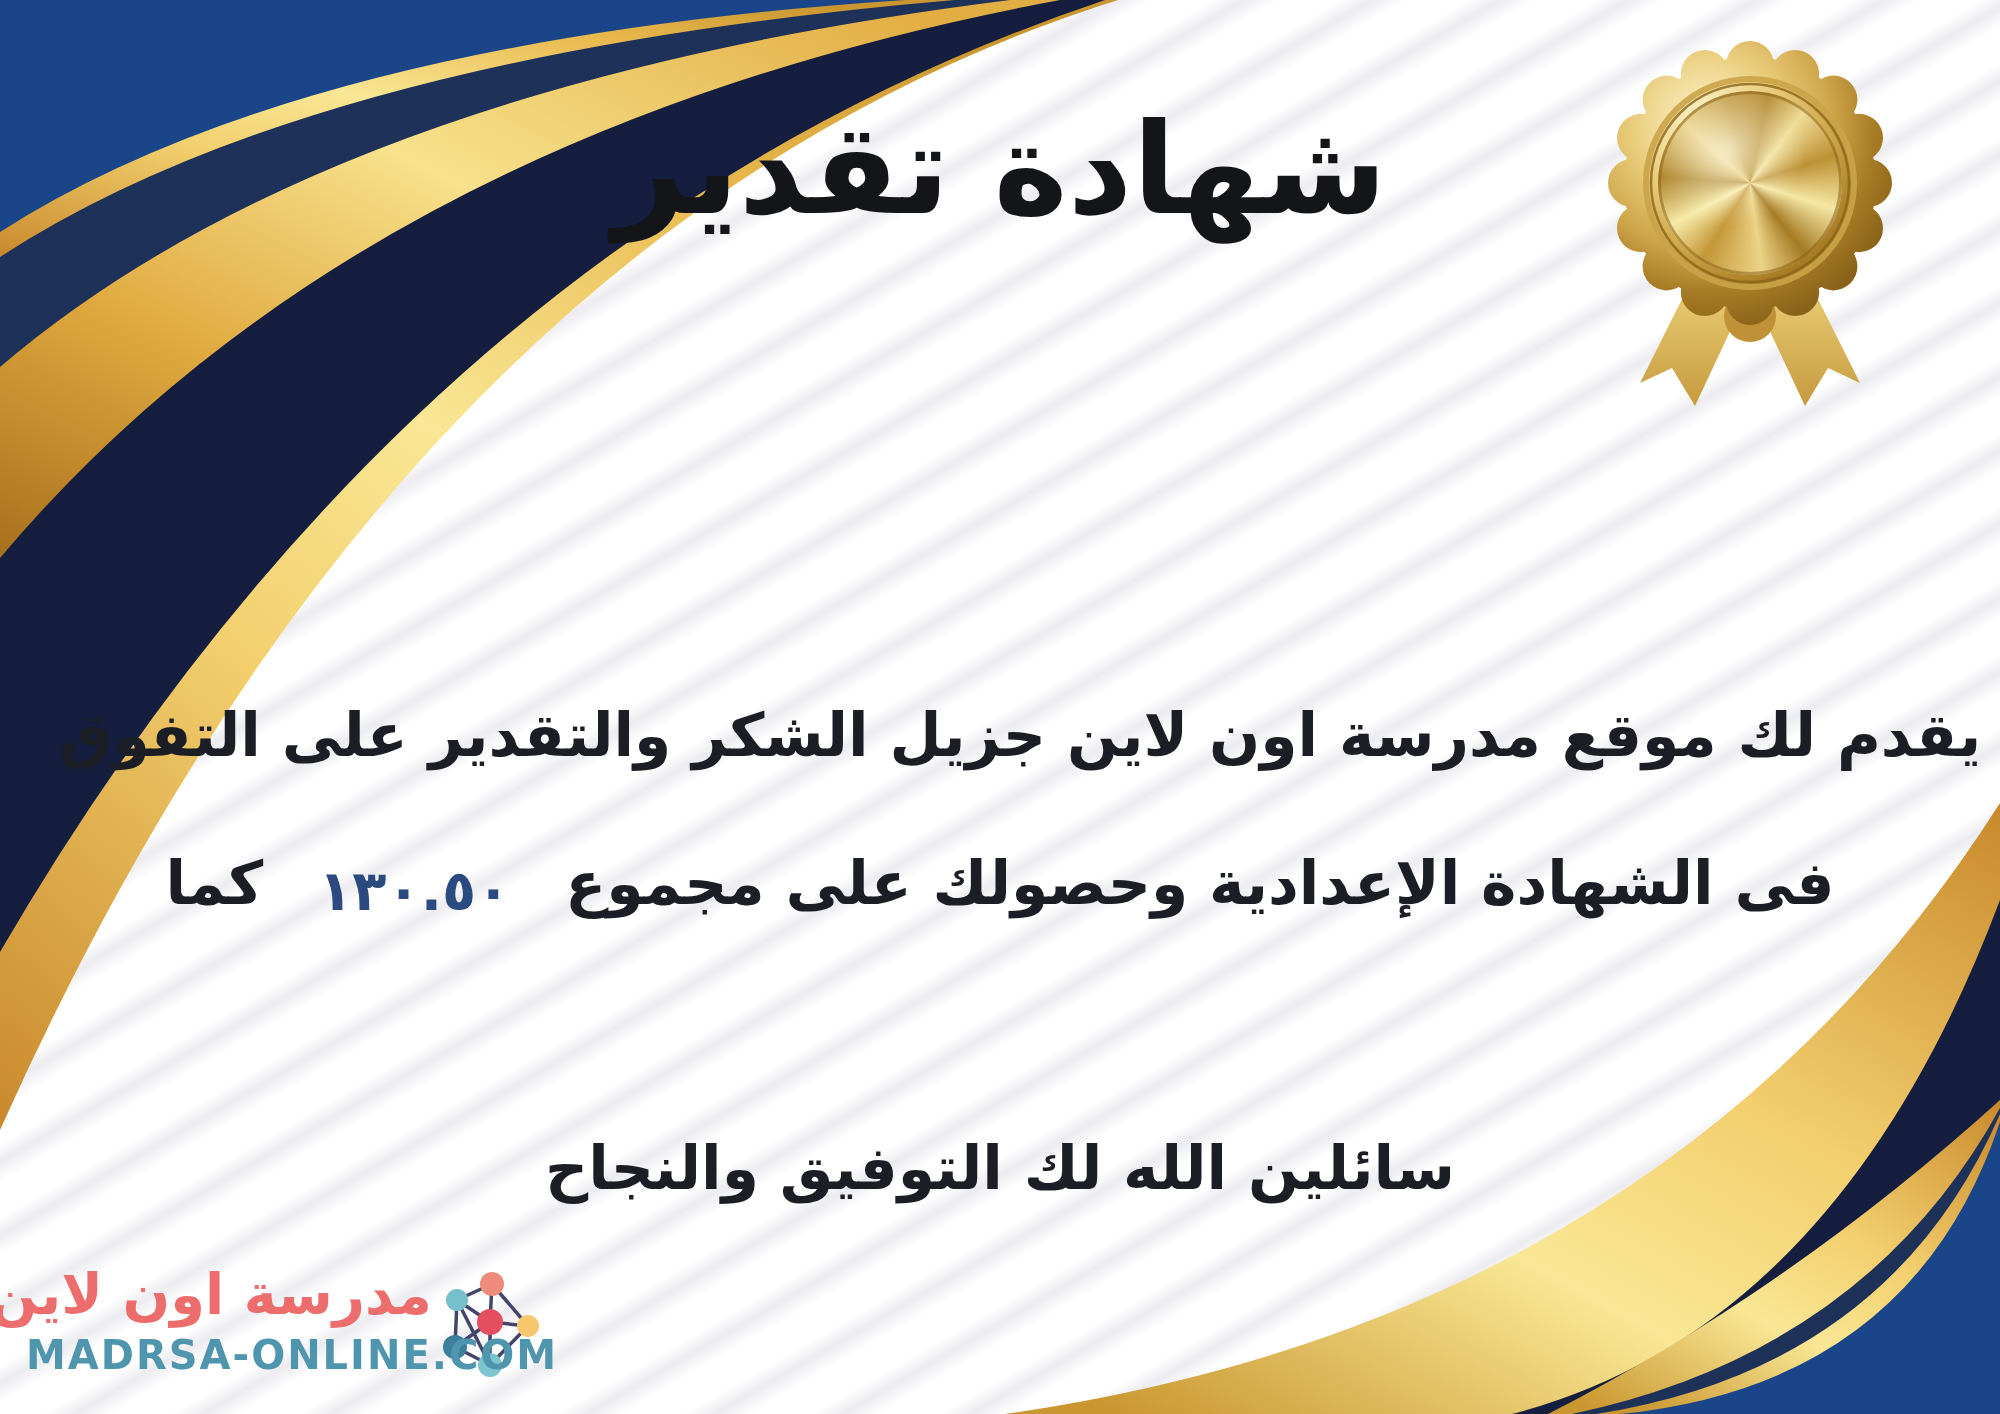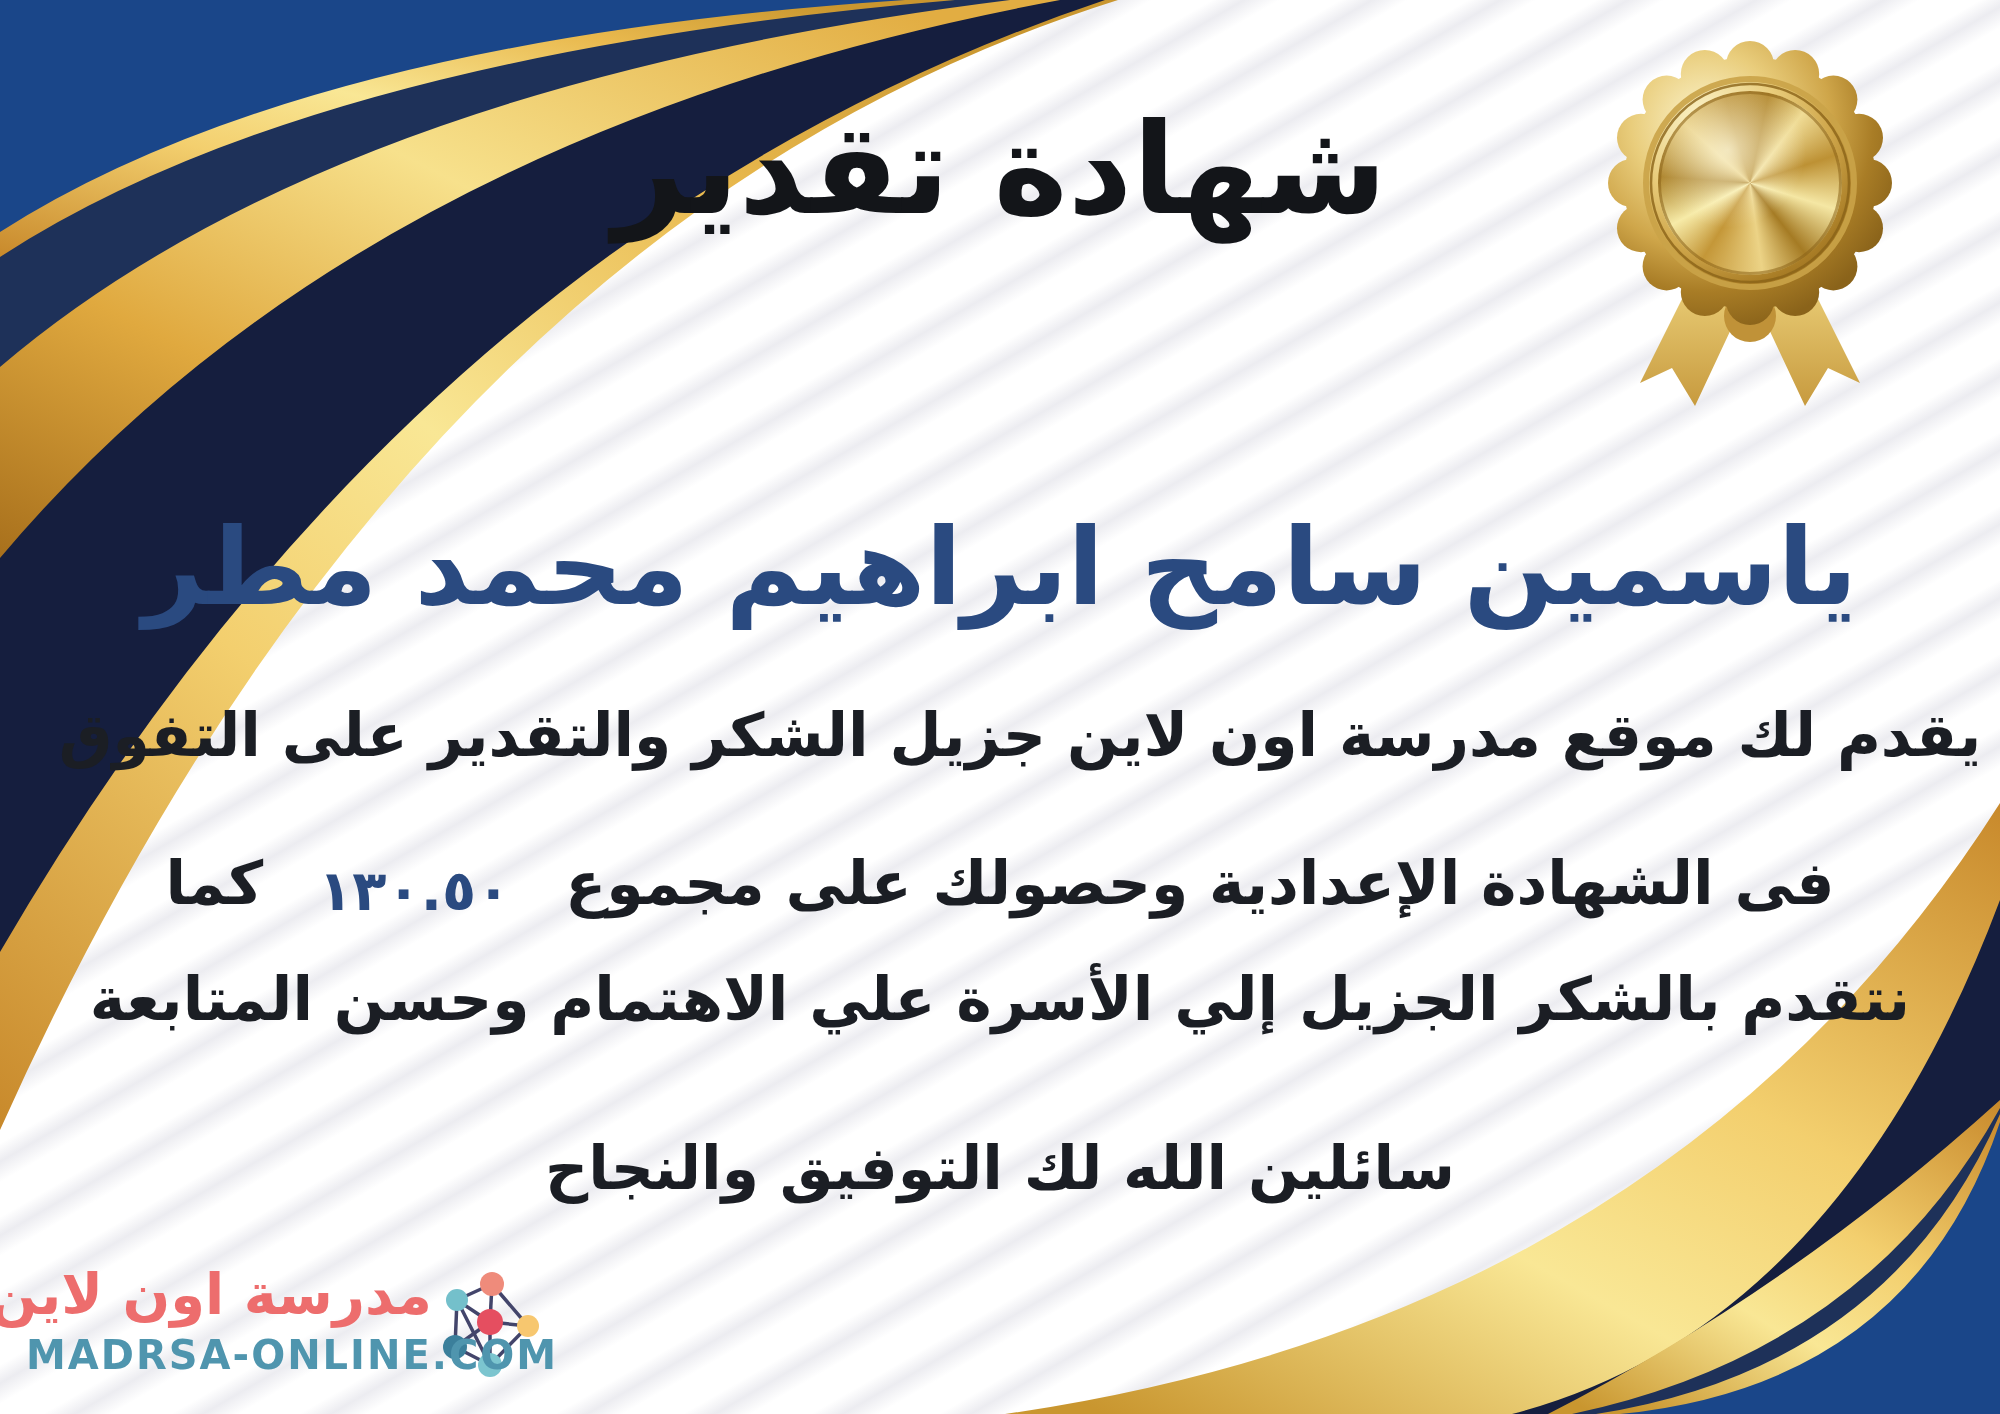--- a/index.html
+++ b/index.html
@@ -131,26 +131,24 @@
           <circle cx="259" cy="99.8" r="24"></circle>
         <circle cx="150" cy="145" r="126"></circle>
       </g>
       <circle cx="150" cy="145" r="104" fill="none" stroke="#caa348" stroke-width="6" opacity="0.9"></circle>
       <circle cx="150" cy="145" r="99" fill="none" stroke="#8a6318" stroke-width="2.5" opacity="0.8"></circle>
     </svg>
     <div class="medal-disc"></div>
   </div>
 
   <div class="txt title" dir="rtl">شهادة تقدير</div>
-  <div class="txt name" dir="rtl">ياسمين سامح ابراهيم محمد مطر</div>
   <div class="txt body-line line1" dir="rtl">يقدم لك موقع مدرسة اون لاين جزيل الشكر  والتقدير على التفوق</div>
   <div class="txt body-line line2" dir="rtl">
     <span>فى الشهادة الإعدادية وحصولك على مجموع</span><span class="score">١٣٠.٥٠</span><span>كما</span>
   </div>
-  <div class="txt body-line line3" dir="rtl">نتقدم  بالشكر الجزيل إلي الأسرة علي الاهتمام وحسن المتابعة</div>
   <div class="txt closing" dir="rtl">سائلين الله لك التوفيق  والنجاح</div>
 
   <div class="logo">
     <svg class="logo-icon" width="112" height="124" viewBox="0 0 112 124" aria-hidden="true">
       <g stroke="#43456b" stroke-width="3.5" stroke-linecap="round">
         <line x1="56" y1="16" x2="21" y2="32"></line>
         <line x1="56" y1="16" x2="54" y2="54"></line>
         <line x1="56" y1="16" x2="92" y2="58"></line>
         <line x1="21" y1="32" x2="54" y2="54"></line>
         <line x1="21" y1="32" x2="19" y2="79"></line>

